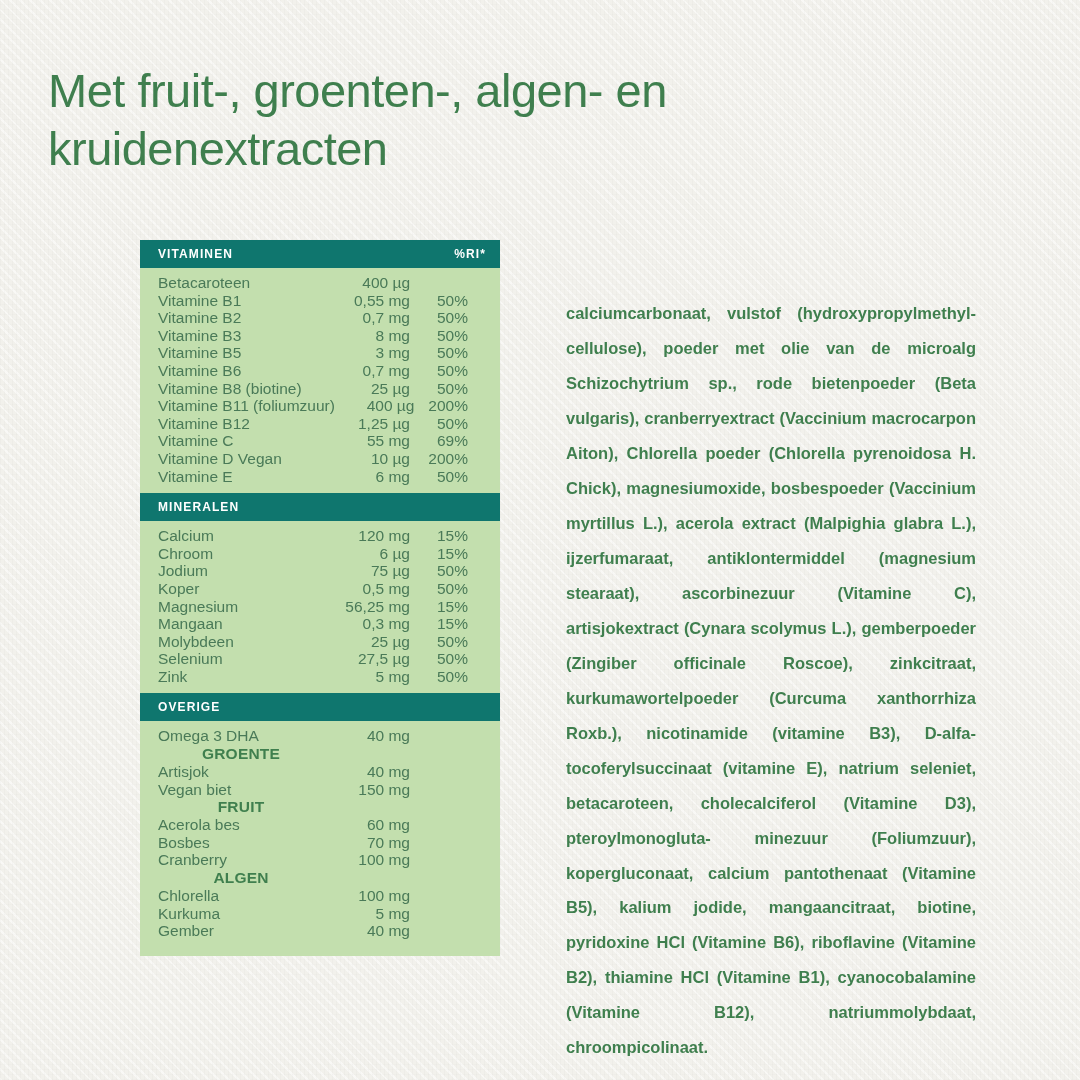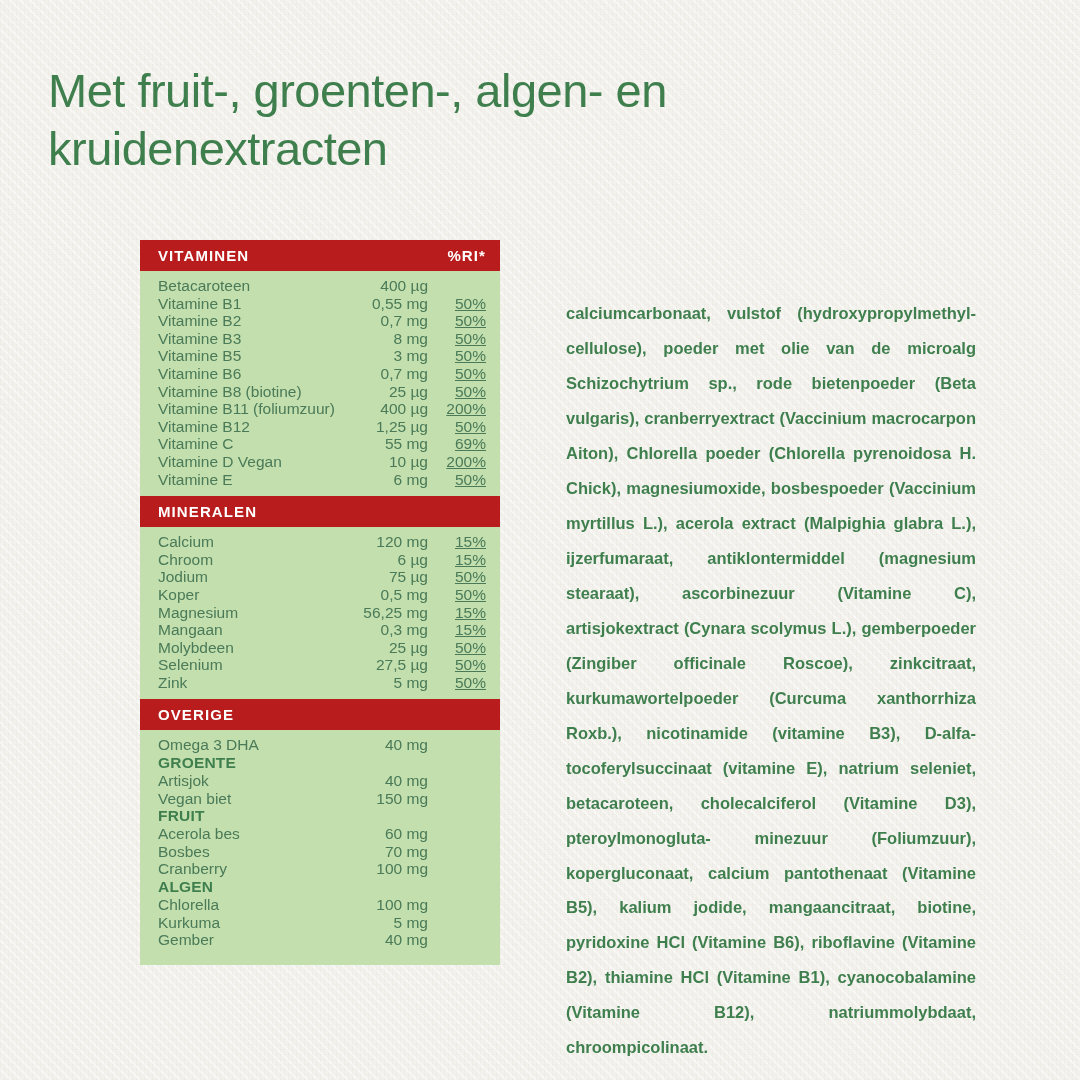--- a/index.html
+++ b/index.html
@@ -40,51 +40,52 @@
   .table-card {
     position: absolute;
     left: 140px;
     top: 240px;
     width: 360px;
     background: #c3dfae;
     padding: 0 0 8px 0;
   }
 
   .band {
-    background: #b91c1c;
+    background: #0f766e;
     color: #ffffff;
-    font-size: 15px;
+    font-size: 12px;
     font-weight: bold;
     letter-spacing: 1.1px;
     padding: 7px 14px 7px 18px;
     display: flex;
     justify-content: space-between;
     align-items: center;
   }
 
-  .rows { padding: 6px 14px 8px 18px; }
+  .rows { padding: 6px 32px 8px 18px; }
 
   .row {
     display: flex;
     align-items: baseline;
     color: #4a7a58;
     font-size: 15.5px;
     line-height: 17.6px;
     padding: 0;
   }
   .row .nm { flex: 1 1 auto; white-space: nowrap; }
   .row .amt { width: 86px; text-align: right; white-space: nowrap; }
-  .row .ri  { width: 58px; text-align: right; white-space: nowrap; text-decoration: underline; }
+  .row .ri  { width: 58px; text-align: right; white-space: nowrap; }
 
   .subhead {
     color: #3f7f4e;
     font-weight: bold;
     font-size: 15.5px;
     line-height: 18px;
     letter-spacing: 0.2px;
+    text-align: center;
   }
 
   
   .ingredients {
     position: absolute;
     left: 566px;
     top: 240px;
     width: 410px;
   }
   .ing-title {

